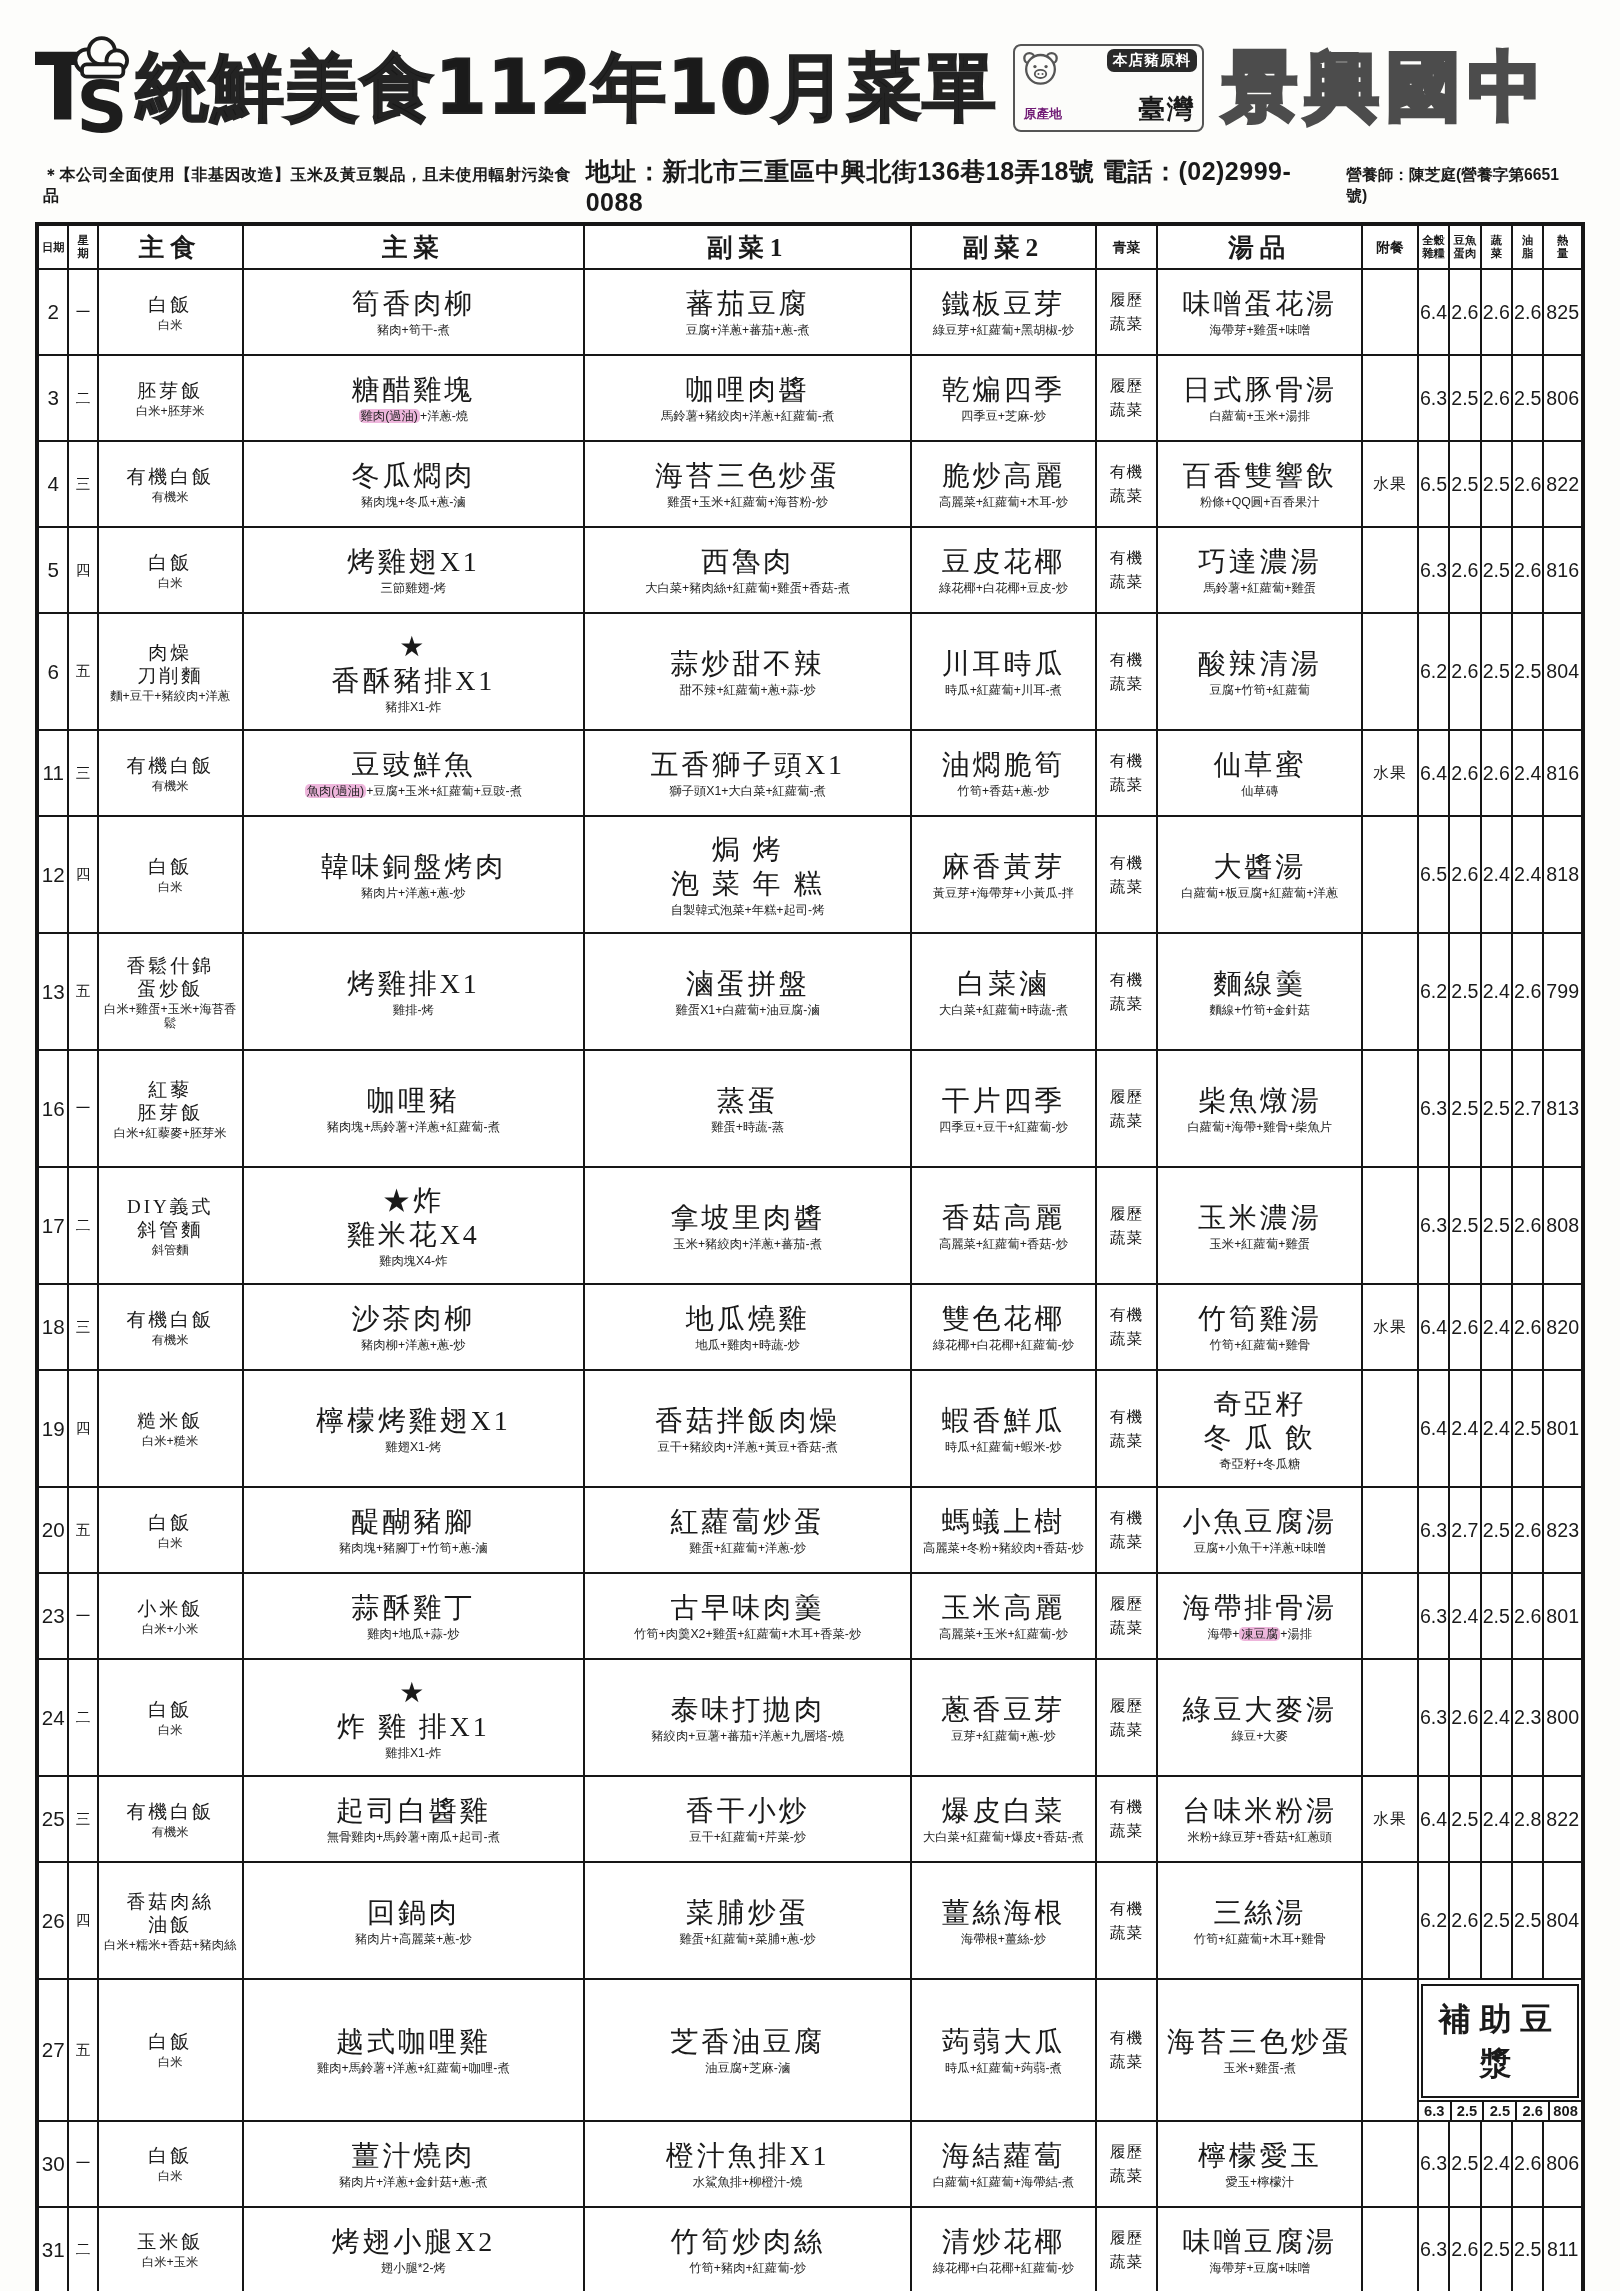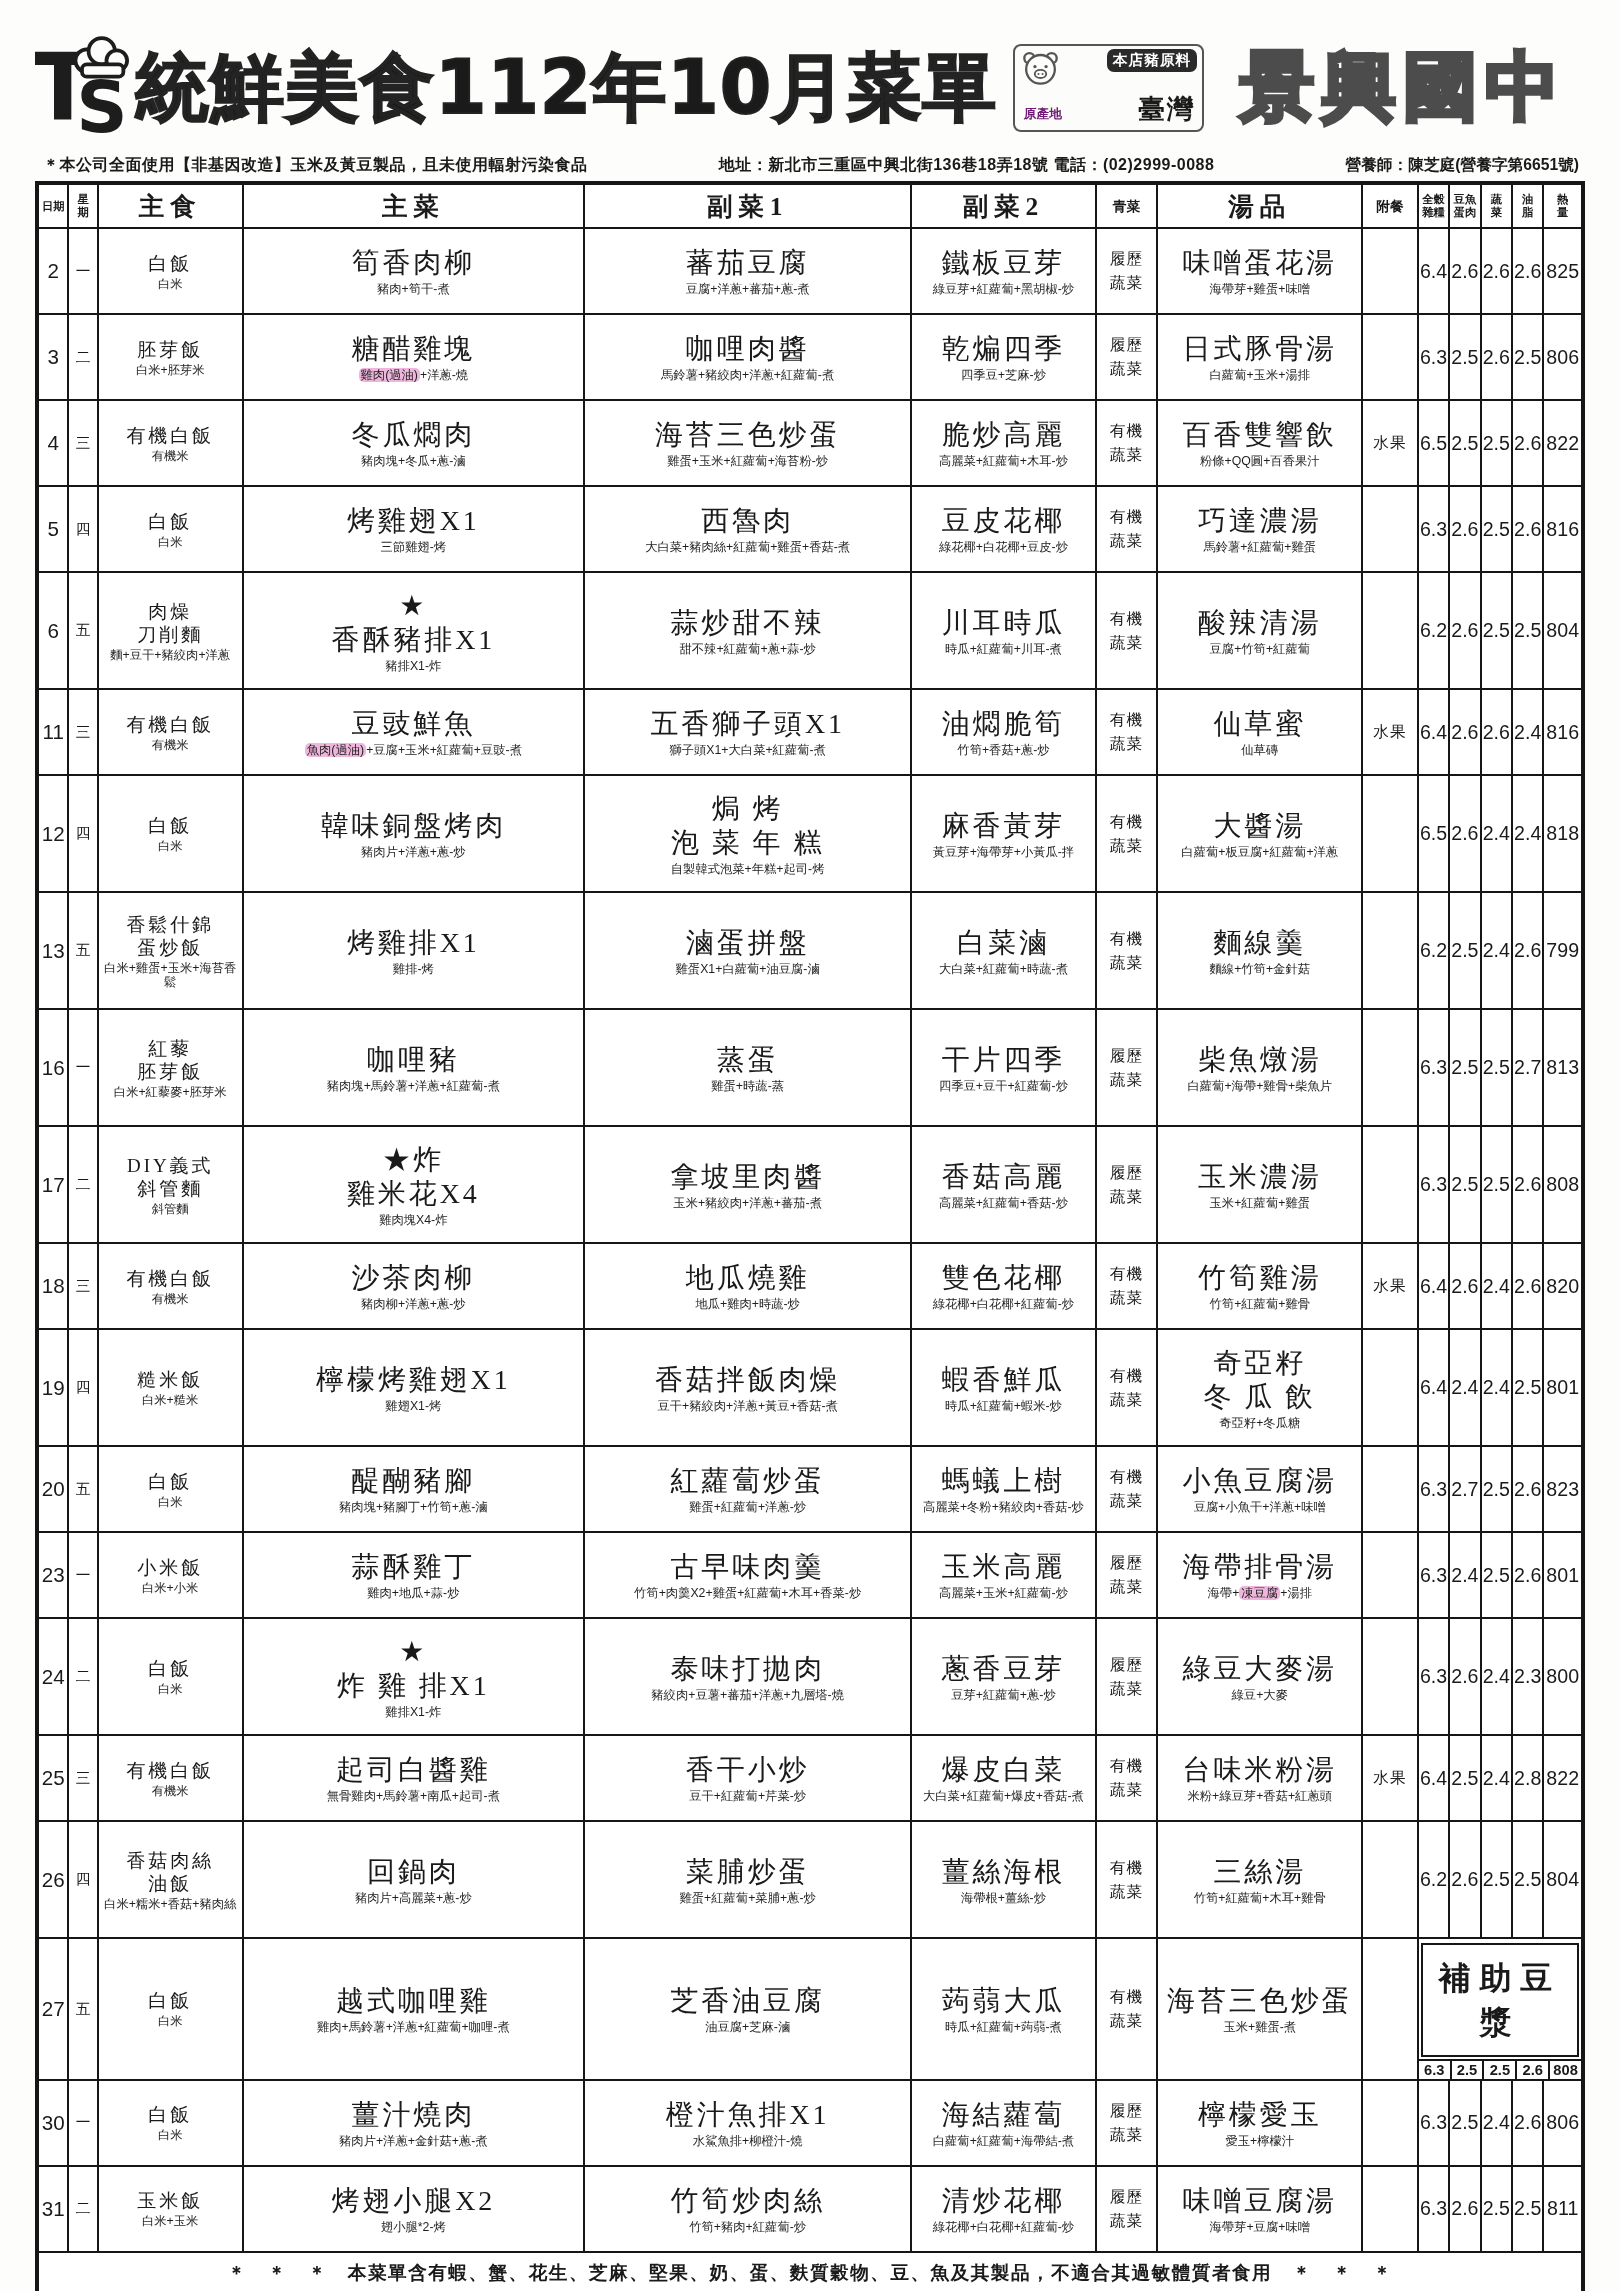--- a/index.html
+++ b/index.html
@@ -13,27 +13,27 @@
   .title{margin:0;font-size:74px;font-weight:900;letter-spacing:1px;line-height:1.1;
          font-family:"DejaVu Sans",sans-serif;-webkit-text-stroke:2px #232323;white-space:nowrap;}
   .stamp{flex:0 0 147px;border:2.9px solid #555;border-radius:7.8px;padding:2.9px 4.9px 3.9px;margin-left:9.8px;
          background:#fcfcfa;position:relative;}
   .stamp-top{display:flex;align-items:flex-start;gap:44px;}
   .stamp-band{margin-left:2px;background:#2a2a2a;color:#fff;font-size:14.7px;font-weight:bold;
               border-radius:6.9px;padding:2px 5.9px;white-space:nowrap;letter-spacing:1px;}
   .stamp-bottom{display:flex;align-items:baseline;justify-content:space-between;padding:1px 2px 0 3.9px;}
   .stamp-origin{font-size:12.7px;font-weight:bold;color:#701a75;}
   .stamp-tw{font-size:26.5px;font-weight:900;font-family:"Liberation Serif",serif;letter-spacing:2px;}
-  .school{margin-left:30px;font-size:74px;font-weight:900;letter-spacing:7.8px;white-space:nowrap;
+  .school{margin-left:13px;font-size:74px;font-weight:900;letter-spacing:7.8px;white-space:nowrap;
           color:#6d28d9;-webkit-text-stroke:4.4px #4c4c4c;font-family:"DejaVu Sans",sans-serif;}
 
   
   .info{display:flex;align-items:baseline;justify-content:space-between;margin:2px 0 5.9px 0;}
   .info .disc{font-size:16px;font-weight:bold;letter-spacing:0.5px;margin-left:8px;}
-  .info .addr{font-size:16px;font-weight:900;letter-spacing:0.5px;}
+  .info .addr{font-size:25px;font-weight:900;letter-spacing:0.5px;}
   .info .nutri{font-size:15.7px;font-weight:bold;margin-right:5.9px;}
 
   
   table.menu{border-collapse:collapse;table-layout:fixed;width:1550px;background:#fff;}
   table.menu,table.menu th,table.menu td{border:2.9px solid #161616;}
   table.menu{border-width:4.9px;}
   th{font-weight:bold;background:#fff;}
   th,td{text-align:center;vertical-align:middle;padding:1px 2px;overflow:hidden;}
   thead tr{height:45px;}
   th.big{font-size:25.5px;font-family:"Liberation Serif",serif;letter-spacing:5.9px;}

